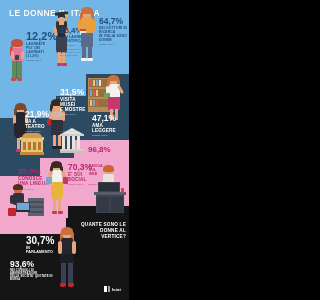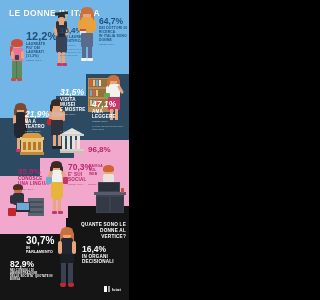--- a/index.html
+++ b/index.html
@@ -95,21 +95,21 @@
     white-space: pre-line;
     margin-top: 1.5px;
     max-width: 34px;
   }
 
   
   .on-lightblue .pct { color: #1f4f7a; }
   .on-lightblue .cap, .on-lightblue .cap-big { color: #1f4f7a; }
   .on-lightblue .src, .on-lightblue .blurb { color: #1f4f7a; }
 
-  .on-navy .pct { color: #ffffff; font-style: italic; }
+  .on-navy .pct { color: #ffffff; }
   .on-navy .cap, .on-navy .cap-big { color: #ffffff; }
   .on-navy .src, .on-navy .blurb { color: #cfe0ee; }
 
   .on-pink .pct { color: #b8246b; }
   .on-pink .cap, .on-pink .cap-big { color: #b8246b; }
   .on-pink .src, .on-pink .blurb { color: #b8246b; }
 
   .on-black .pct { color: #ffffff; }
   .on-black .cap, .on-black .cap-big { color: #ffffff; }
 
@@ -317,21 +317,21 @@
     <div style="left:13px; top:3px; width:3px; height:8px; background:#c9703f; border-radius:2px;"></div>
     <div style="left:5px; top:8px; width:11px; height:14px; background:#f2f2f0; border-radius:2px;"></div>
     <div style="left:2px; top:10px; width:3px; height:10px; background:#f2f2f0; border-radius:2px;"></div>
     <div style="left:15px; top:9px; width:3px; height:9px; background:#e8a67f; border-radius:2px; transform:rotate(-30deg);"></div>
     <div style="left:0px; top:17px; width:6px; height:5px; background:#6aa84f; border-radius:1px;"></div>
     <div style="left:4px; top:21px; width:12px; height:13px; background:#c4386b; border-radius:1px;"></div>
     <div style="left:6px; top:33px; width:3px; height:11px; background:#e8a67f;"></div>
     <div style="left:11px; top:33px; width:3px; height:11px; background:#e8a67f;"></div>
   </div>
 
-  <div class="stat on-navy" style="left:92px; top:100px; width:34px;">
+  <div class="stat on-navy" style="left:92px; top:114px; width:34px;">
     <span class="pct" style="font-size:8.5px;">47,1%</span>
     <span class="cap-big">AMA LEGGERE</span>
     <span class="src">FONTE: ISTAT</span>
     <span class="blurb">Le lettrici superano di gran lunga i lettori uomini</span>
   </div>
 
   <div class="stat on-pink" style="left:88px; top:146px; width:40px;">
     <span class="pct" style="font-size:8px; display:inline-block; vertical-align:top;">96,8%</span>
     <span class="cap" style="display:inline-block; width:14px; vertical-align:top; margin-left:1px;">NAVIGA
 SUL WEB</span>
@@ -414,28 +414,23 @@
     <div style="left:13px; top:35px; width:5px; height:21px; background:#3a4154;"></div>
     <div style="left:5px; top:55px; width:6px; height:4px; background:#c4252f; border-radius:1px 1px 2px 2px;"></div>
     <div style="left:13px; top:55px; width:6px; height:4px; background:#c4252f; border-radius:1px 1px 2px 2px;"></div>
   </div>
 
   <div class="stat on-black" style="left:26px; top:236px; width:32px; text-align:left;">
     <span class="pct" style="font-size:10px;">30,7%</span>
     <span class="cap" style="font-size:3.6px;">IN PARLAMENTO</span>
   </div>
 
-  <div class="stat on-black" style="left:82px; top:245px; width:40px;">
-    <span class="pct" style="font-size:8.5px;">16,4%</span>
-    <span class="cap-big">IN ORGANI
-DECISIONALI</span>
-  </div>
 
   <div class="stat on-black" style="left:10px; top:260px; width:44px;">
-    <span class="pct" style="font-size:8.5px;">82,9%</span>
+    <span class="pct" style="font-size:8.5px;">93,6%</span>
     <span class="cap" style="font-size:2.6px;">NEI CONSIGLI DI AMMINISTRAZIONE
 DELLE SOCIETA' QUOTATE IN BORSA</span>
   </div>
 
   <div id="logo">
     <span id="logo-bars">
       <i></i>
         <i></i>
     </span>
     <span id="logo-text">Istat</span>

